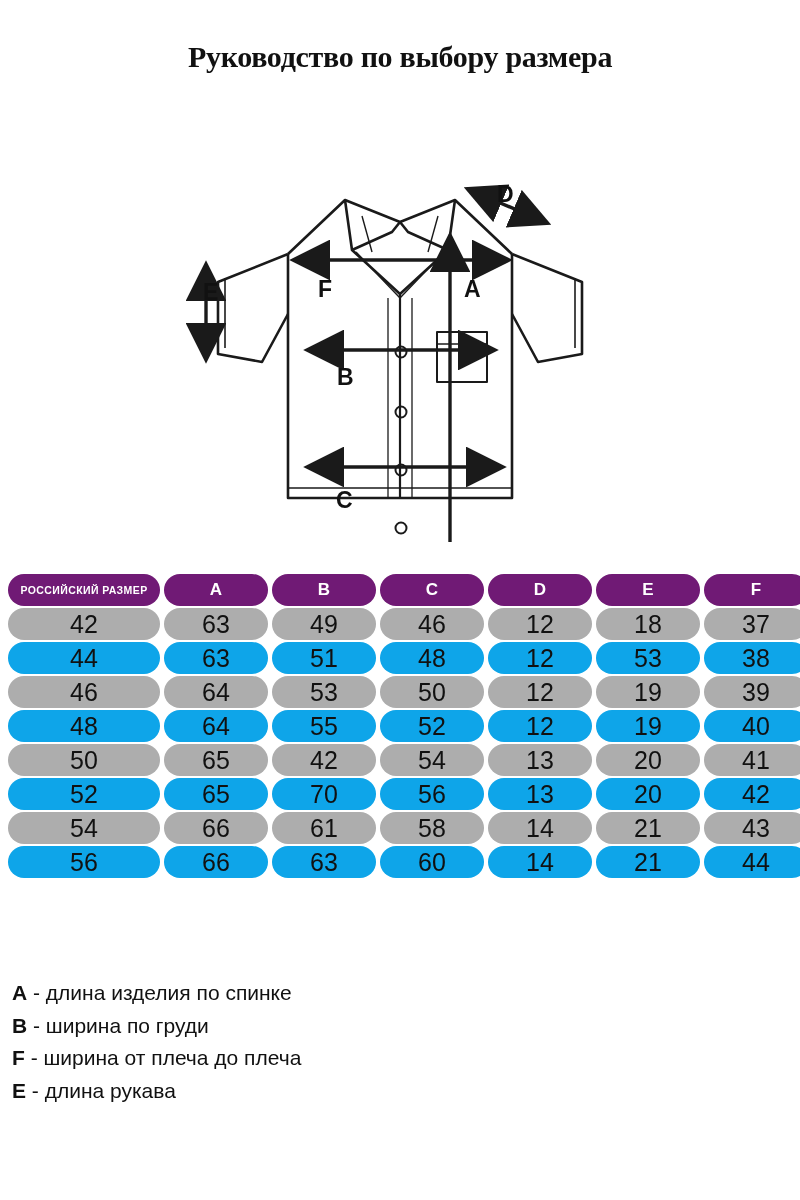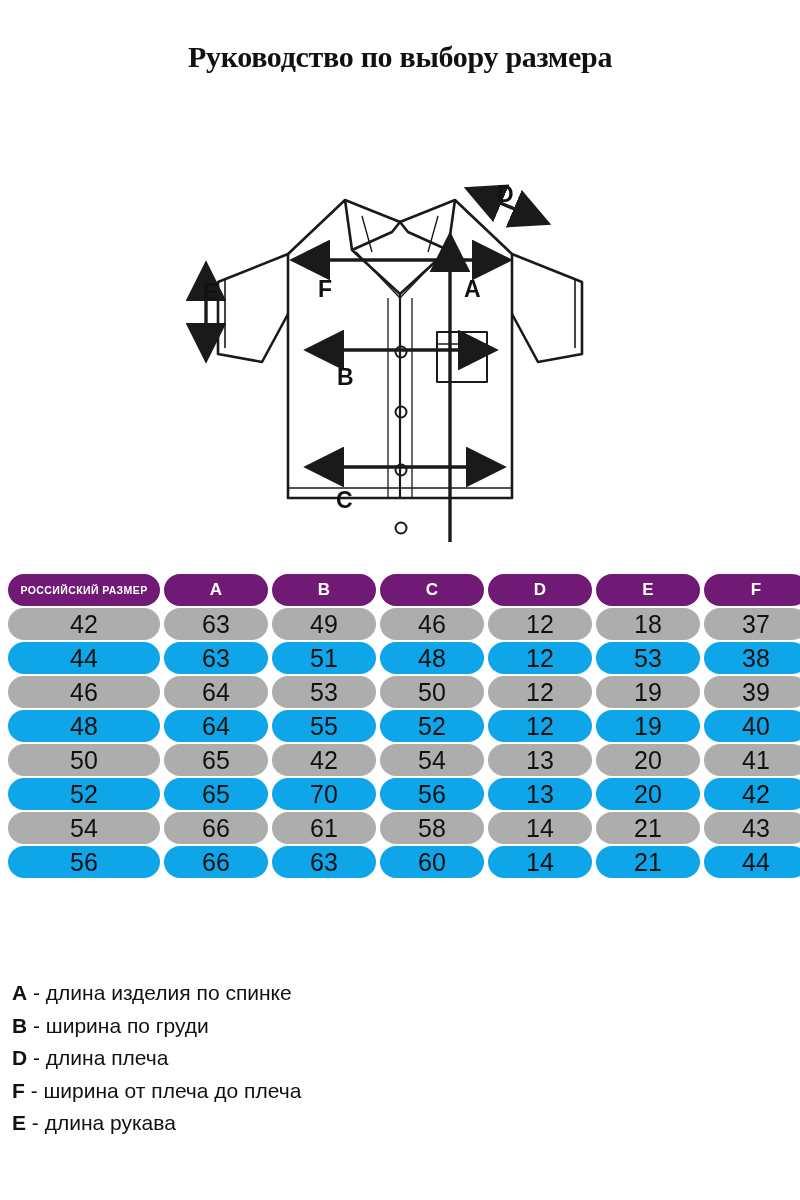--- a/index.html
+++ b/index.html
@@ -279,23 +279,20 @@
   </div>
 
   <div class="legend">
     <div class="legend-row">
       <span class="legend-key">A</span><span> - длина изделия по спинке</span>
     </div>
     <div class="legend-row">
       <span class="legend-key">B</span><span> - ширина по груди</span>
     </div>
     <div class="legend-row">
-      <span class="legend-key">D</span><span> - длина плеча</span>
-    </div>
-    <div class="legend-row">
       <span class="legend-key">F</span><span> - ширина от плеча до плеча</span>
     </div>
     <div class="legend-row">
       <span class="legend-key">E</span><span> - длина рукава</span>
     </div>
   </div>
 
 </div>
 
 </body></html>

